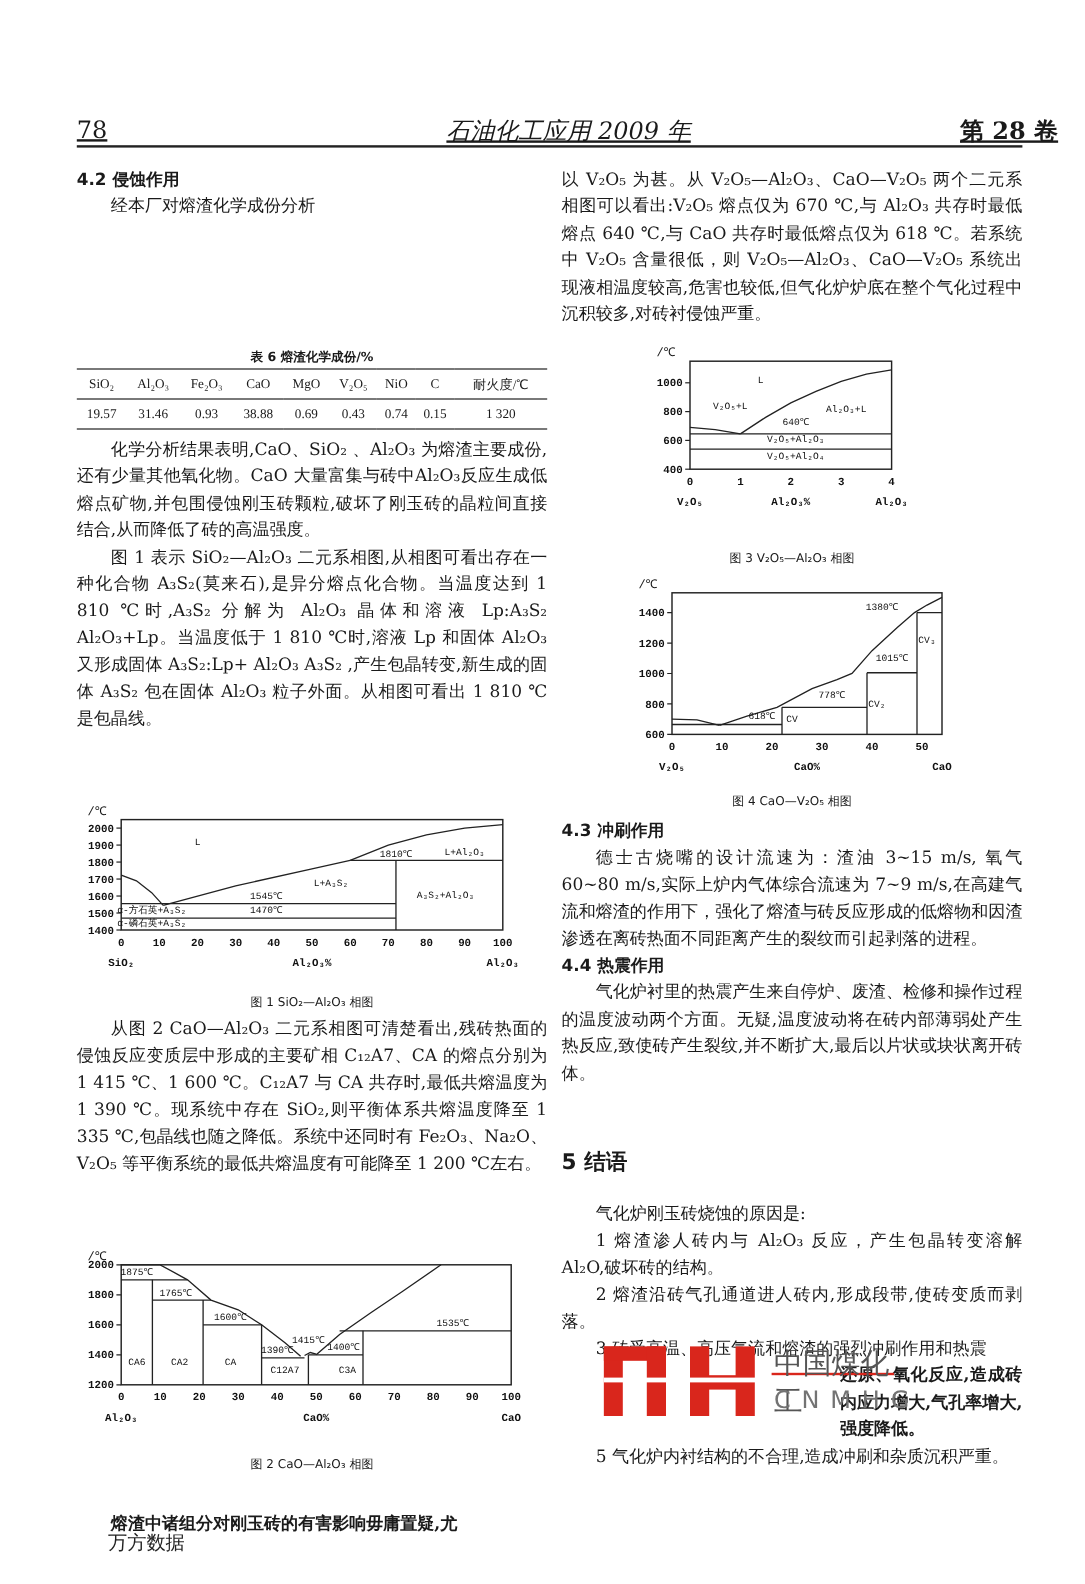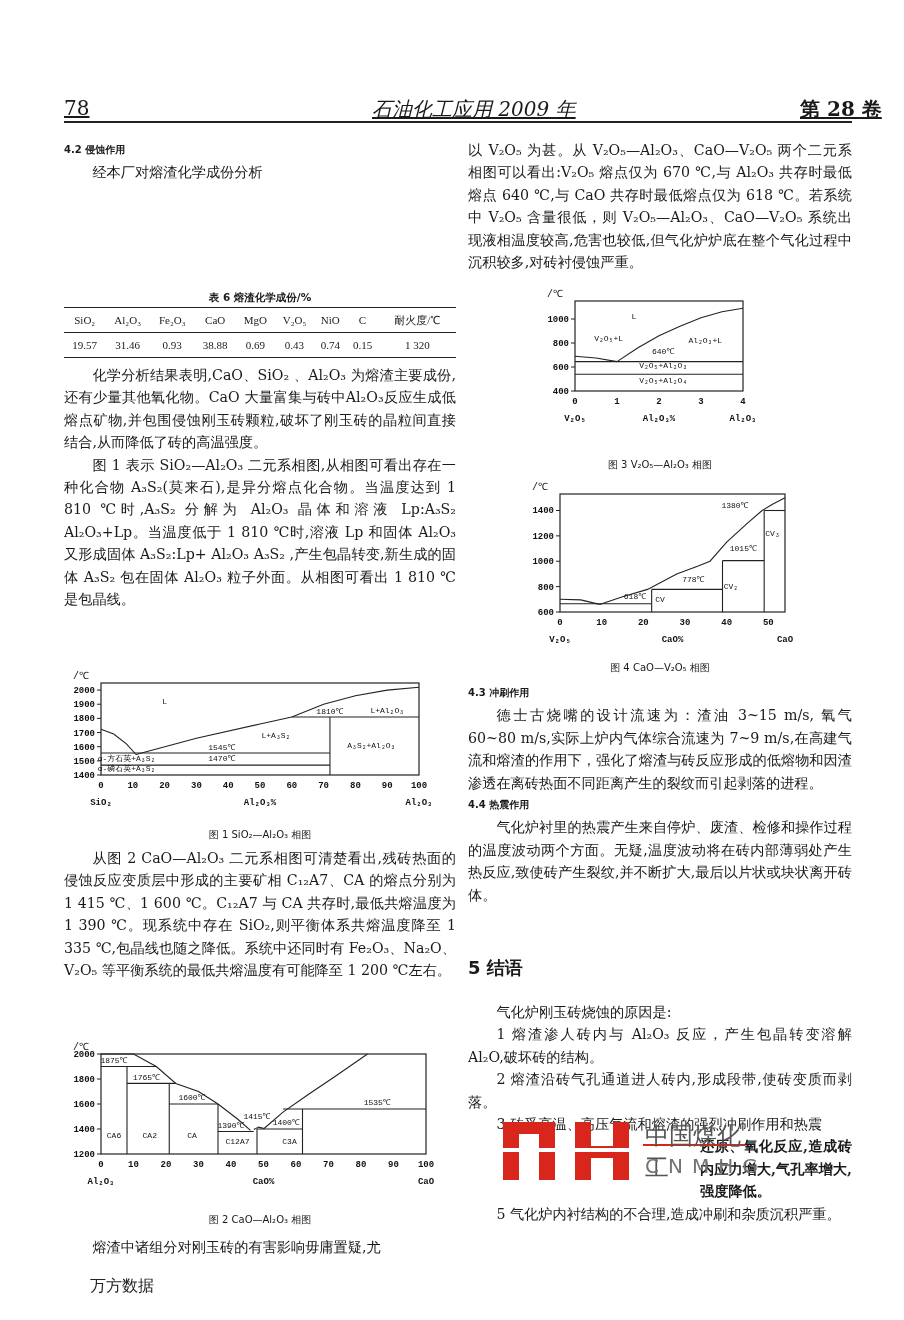--- a/index.html
+++ b/index.html
@@ -4,21 +4,21 @@
 <style>
   html, body { margin:0; padding:0; background:#ffffff; }
   body { width:904px; height:1320px; position:relative; overflow:hidden;
          font-family:"DejaVu Serif", "Liberation Serif", serif; color:#1a1a1a; }
   .abs { position:absolute; }
   .hdr { top:96px; font-size:20px;text-decoration:underline; }
   .hrule { position:absolute; left:64px; width:788px; top:121px; height:2px; background:#222; }
   .col { position:absolute; font-size:14.2px; line-height:22.4px; text-align:justify; }
   .col p { margin:0; }
   .ind { text-indent:2em; }
-  .sec { font-family:"DejaVu Sans","Liberation Sans",sans-serif; font-weight:bold; font-size:10px; }
+  .sec { font-family:"DejaVu Sans","Liberation Sans",sans-serif; font-weight:bold; font-size:14px; }
   .tbl-cap { position:absolute; left:64px; width:392px; top:291px; text-align:center; font-size:10.5px; font-weight:bold; font-family:"DejaVu Sans",sans-serif; }
   table.chem { position:absolute; left:64px; top:307px; width:392px; border-collapse:collapse; font-size:11px; font-family:"Liberation Serif",serif; }
   table.chem th, table.chem td { text-align:center; padding:0; height:24px; font-weight:normal; }
   table.chem thead tr { border-top:1.5px solid #222; border-bottom:1.5px solid #222; }
   table.chem tbody tr { border-bottom:1.5px solid #222; }
   .fig-cap { position:absolute; font-size:10px; font-weight:normal; font-family:"DejaVu Sans",sans-serif; text-align:center; }
   svg text { font-family:"Liberation Mono","DejaVu Sans Mono",monospace; fill:#111; }
   .wm { position:absolute; left:503px; top:1118px; width:250px; height:66px; }
   .footer { position:absolute; left:90px; top:1276px; font-size:16px; font-family:"DejaVu Sans",sans-serif; color:#222; }
 </style>
@@ -174,21 +174,21 @@
     <text x="322.25" y="69.25" text-anchor="middle" font-size="8" font-family="DejaVu Serif, serif">1535℃</text>
     <text x="59" y="101.75" text-anchor="middle" font-size="8" font-family="DejaVu Serif, serif">CA6</text>
     <text x="94.75" y="101.75" text-anchor="middle" font-size="8" font-family="DejaVu Serif, serif">CA2</text>
     <text x="137" y="101.75" text-anchor="middle" font-size="8" font-family="DejaVu Serif, serif">CA</text>
     <text x="182.5" y="108" text-anchor="middle" font-size="8" font-family="DejaVu Serif, serif">C12A7</text>
     <text x="234.5" y="108" text-anchor="middle" font-size="8" font-family="DejaVu Serif, serif">C3A</text>
   </svg>
 <div class="fig-cap" style="left:64px; width:392px; top:1213px;">图 2   CaO—Al₂O₃ 相图</div>
 
 <div class="col" style="left:64px; top:1236px; width:392px;">
-  <p class="ind" style="font-weight:normal;">熔渣中诸组分对刚玉砖的有害影响毋庸置疑,尤</p>
+  <p class="ind" style="font-weight:bold;margin-top:23px;">熔渣中诸组分对刚玉砖的有害影响毋庸置疑,尤</p>
 </div>
 
 <div class="col" style="left:468px; top:139px; width:384px;">
   <p>以 V₂O₅ 为甚。从 V₂O₅—Al₂O₃、CaO—V₂O₅ 两个二元系相图可以看出:V₂O₅ 熔点仅为 670 ℃,与 Al₂O₃ 共存时最低熔点 640 ℃,与 CaO 共存时最低熔点仅为 618 ℃。若系统中 V₂O₅ 含量很低，则 V₂O₅—Al₂O₃、CaO—V₂O₅ 系统出现液相温度较高,危害也较低,但气化炉炉底在整个气化过程中沉积较多,对砖衬侵蚀严重。</p>
 </div>
 
 <svg class="abs" id="fig3" style="left:530px; top:285px;" width="250" height="155">
     <rect x="45" y="16" width="168" height="90" fill="none" stroke="#222" stroke-width="1.2"></rect>
     <line x1="41" x2="45" y1="106" y2="106" stroke="#222"></line>
     <text x="39" y="109" text-anchor="end" font-size="9" font-weight="bold">400</text>

